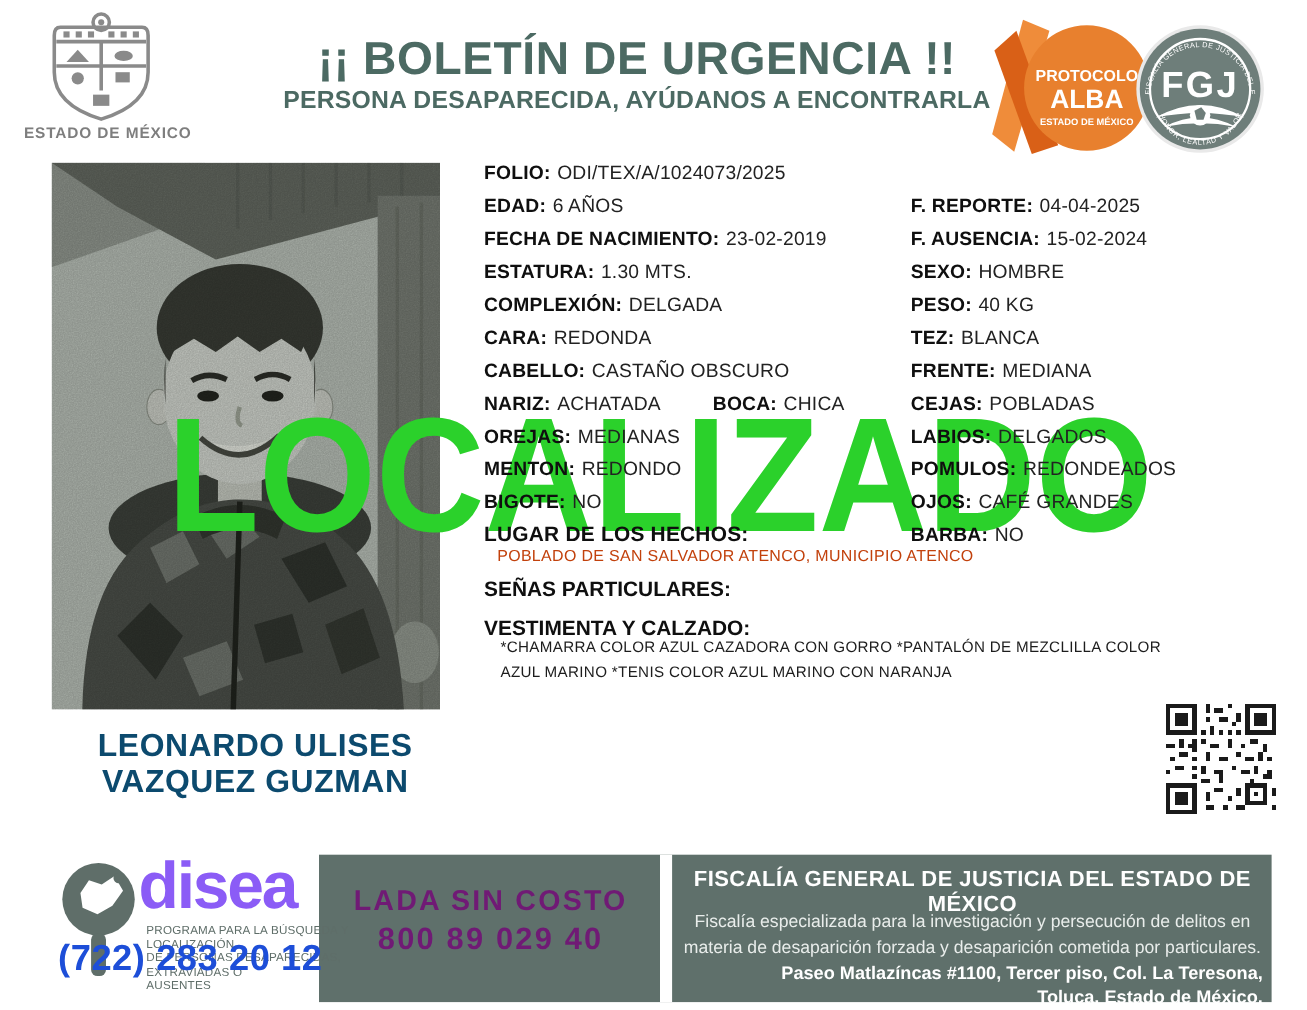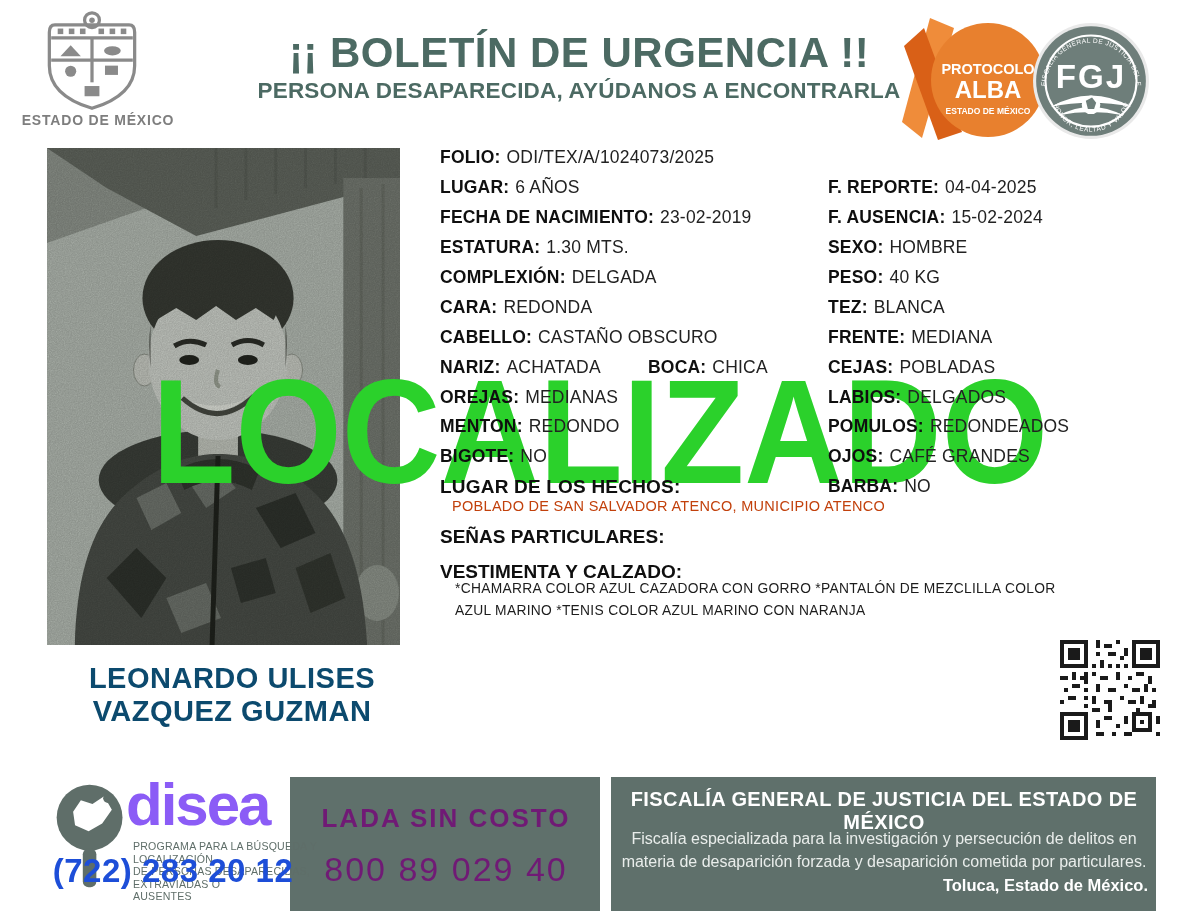--- a/index.html
+++ b/index.html
@@ -46,21 +46,21 @@
   .bar{left:290px;top:777px;width:866px;height:134px;background:#5f706b;z-index:1;}
   .bar-divider{left:600px;top:777px;width:11px;height:134px;background:#ffffff;z-index:2;}
   .magnifier{left:46px;top:780px;width:92px;height:110px;z-index:2;}
   .brand{left:126px;top:770px;font-size:60px;font-weight:700;color:#8b5cf6;letter-spacing:-2px;z-index:2;}
   .taglines{left:133px;top:840px;width:240px;font-size:10.6px;line-height:12.6px;color:#5f6e69;
             letter-spacing:0.2px;z-index:2;}
   .odisea-phone{left:28px;top:852px;width:290px;text-align:center;font-size:33px;font-weight:800;
                 color:#1d4ed8;letter-spacing:0.5px;z-index:2;}
   .lada-block{left:292px;top:803px;width:308px;text-align:center;color:#701a75;z-index:2;}
   .lada-label{font-size:26px;font-weight:800;letter-spacing:2px;}
-  .lada-number{font-size:34px;font-weight:400;letter-spacing:2px;margin-top:16px;}
+  .lada-number{font-size:28px;font-weight:700;letter-spacing:2px;margin-top:4px;}
   .fisc-title{left:618px;top:788px;width:532px;text-align:center;font-size:20px;font-weight:800;
               color:#ffffff;letter-spacing:0.4px;z-index:2;}
   .fisc-desc{left:618px;top:827px;width:532px;text-align:center;font-size:16px;line-height:23px;
              color:#e9edeb;z-index:2;}
   .fisc-addr{left:618px;top:874px;width:530px;text-align:right;font-size:16.5px;font-weight:800;
              line-height:22px;color:#ffffff;z-index:2;}
 </style>
 </head>
 <body>
 
@@ -176,21 +176,21 @@
     <path d="M146,254 Q172,272 198,252 Q172,262 146,254" fill="#dfe2da"></path>
     <rect width="355" height="497" filter="url(#grainF)" opacity="0.2"></rect>
   </svg>
 
   <div class="abs col col-left">
     <div class="frow">
       <span class="flabel">FOLIO:</span>
       <span class="fvalue">ODI/TEX/A/1024073/2025</span>
     </div>
     <div class="frow">
-      <span class="flabel">LUGAR:</span>
+      <span class="flabel">EDAD:</span>
       <span class="fvalue">6 AÑOS</span>
     </div>
     <div class="frow">
       <span class="flabel">FECHA DE NACIMIENTO:</span>
       <span class="fvalue">23-02-2019</span>
     </div>
     <div class="frow">
       <span class="flabel">ESTATURA:</span>
       <span class="fvalue">1.30 MTS.</span>
     </div>
@@ -392,16 +392,17 @@
     <div class="lada-label">LADA SIN COSTO</div>
     <div class="lada-number">800 89 029 40</div>
   </div>
 
   <div class="abs fisc-title">FISCALÍA GENERAL DE JUSTICIA DEL ESTADO DE MÉXICO</div>
   <div class="abs fisc-desc">
     <div>Fiscalía especializada para la investigación y persecución de delitos en</div>
     <div>materia de desaparición forzada y desaparición cometida por particulares.</div>
   </div>
   <div class="abs fisc-addr">
+    <div>Paseo Matlazíncas #1100, Tercer piso, Col. La Teresona,</div>
     <div>Toluca, Estado de México.</div>
   </div>
 
 </div>
 
 </body></html>

